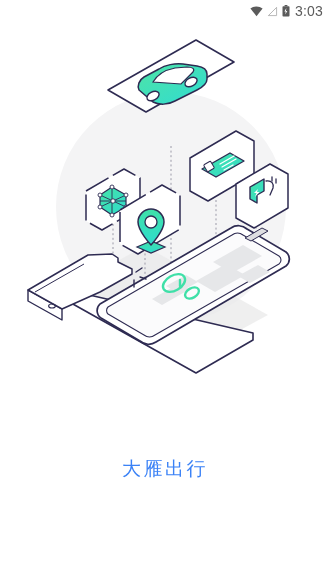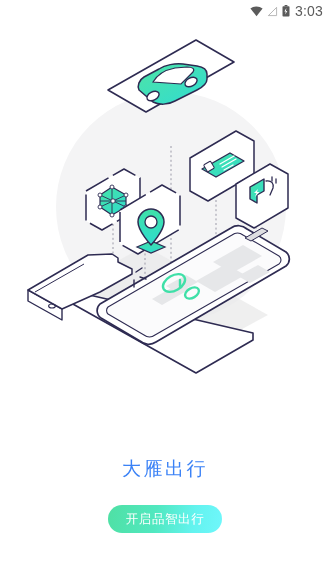--- a/index.html
+++ b/index.html
@@ -278,14 +278,13 @@
           <line x1="30" y1="4" x2="30" y2="8"></line>
         </g>
       </g>
     </g>
 
   </svg>
 </div>
 
 <div class="bottom">
   <div class="app-title">大雁出行</div>
-  <button class="cta-button">开启品智出行</button>
 </div>
 
 </body></html>

